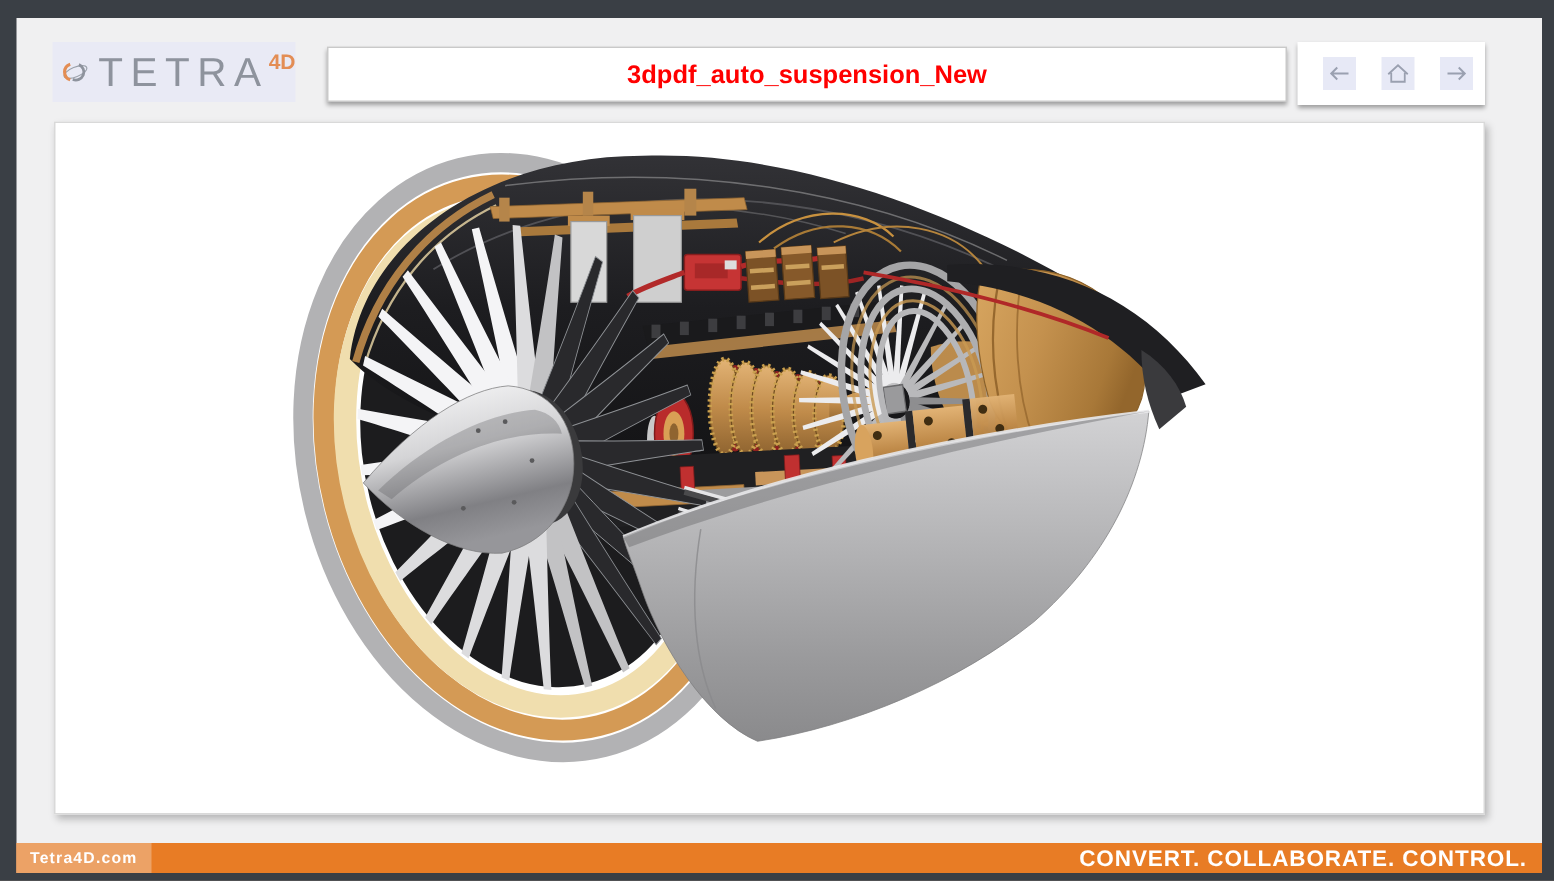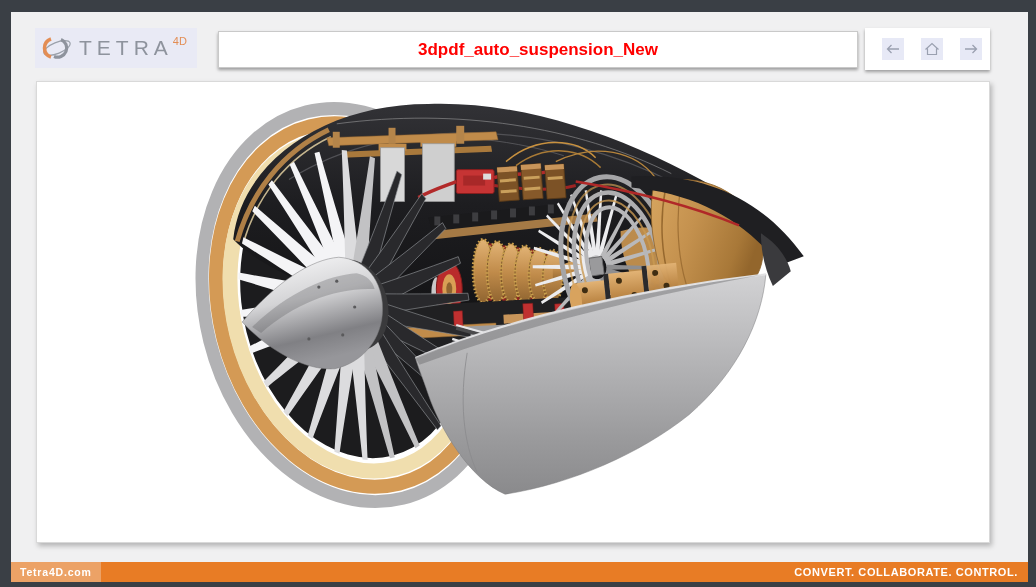--- a/index.html
+++ b/index.html
@@ -1,32 +1,32 @@
 <!DOCTYPE html>
 <html><head>
 <meta charset="utf-8">
 <style>
   html,body{margin:0;padding:0;background:#222;font-family:"Liberation Sans",sans-serif;}
   #app{position:relative;width:1036px;height:587px;background:#3a3f45;overflow:hidden;}
   #page{position:absolute;left:11px;top:12px;width:1017px;height:570px;background:#f0f0f1;}
   
   #logo{position:absolute;left:24px;top:16px;width:162px;height:40px;background:#e9eaf5;display:flex;align-items:center;padding-left:6px;box-sizing:border-box;}
-  #logo .brand{color:#8e939d;font-size:21px;letter-spacing:5px;font-weight:400;margin-left:6px;}
-  #logo .sup{color:#e38d54;font-size:11px;font-weight:normal;vertical-align:super;letter-spacing:0;position:relative;top:-7px;}
+  #logo .brand{color:#8e939d;font-size:27px;letter-spacing:5px;font-weight:400;margin-left:6px;}
+  #logo .sup{color:#e38d54;font-size:14px;font-weight:bold;vertical-align:super;letter-spacing:0;position:relative;top:-7px;}
   #titlebar{position:absolute;left:207px;top:19px;width:640px;height:37px;background:#ffffff;border:1px solid #c9c9c9;box-shadow:0 2px 3px rgba(0,0,0,.35);box-sizing:border-box;text-align:center;line-height:35px;font-size:17px;font-weight:bold;color:#ff0000;}
   #navpanel{position:absolute;left:854px;top:16px;width:125px;height:42px;background:#ffffff;box-shadow:0 2px 3px rgba(0,0,0,.35);display:flex;align-items:center;gap:17px;padding-left:17px;box-sizing:border-box;}
   .navbtn{width:22px;height:22px;background:#e7e9f6;display:flex;align-items:center;justify-content:center;cursor:pointer;}
   .navbtn svg{display:block;}
   
   #main{position:absolute;left:25px;top:69px;width:954px;height:462px;background:#ffffff;border:1px solid #d9d9d9;box-shadow:2px 3px 5px rgba(0,0,0,.25);box-sizing:border-box;}
   #main svg{display:block;width:952px;height:460px;}
   
   #footer{position:absolute;left:0;bottom:0;width:100%;height:20px;background:#e87c25;display:flex;align-items:center;justify-content:space-between;gap:36px;}
   #footer .site{display:inline-block;background:#eca266;color:#ffffff;font-size:10.5px;font-weight:bold;letter-spacing:.8px;line-height:20px;padding:0 9px;}
-  #footer .tagline{color:#ffffff;font-size:11px;font-weight:bold;letter-spacing:.6px;margin-right:10px;}
+  #footer .tagline{color:#ffffff;font-size:15px;font-weight:bold;letter-spacing:.6px;margin-right:10px;}
   
   .l1{fill:#f4f4f6;} .l2{fill:#dcdcde;} .l3{fill:#c2c2c4;}
   .dk{fill:#29292c;stroke:#8f9296;stroke-width:.7;}
   .t-l{fill:#ececee;} .t-m{fill:#b9b9bb;} .t-d{fill:#8e8e90;}
 </style>
 </head>
 <body>
 
 <div id="app">
   <div id="page">

